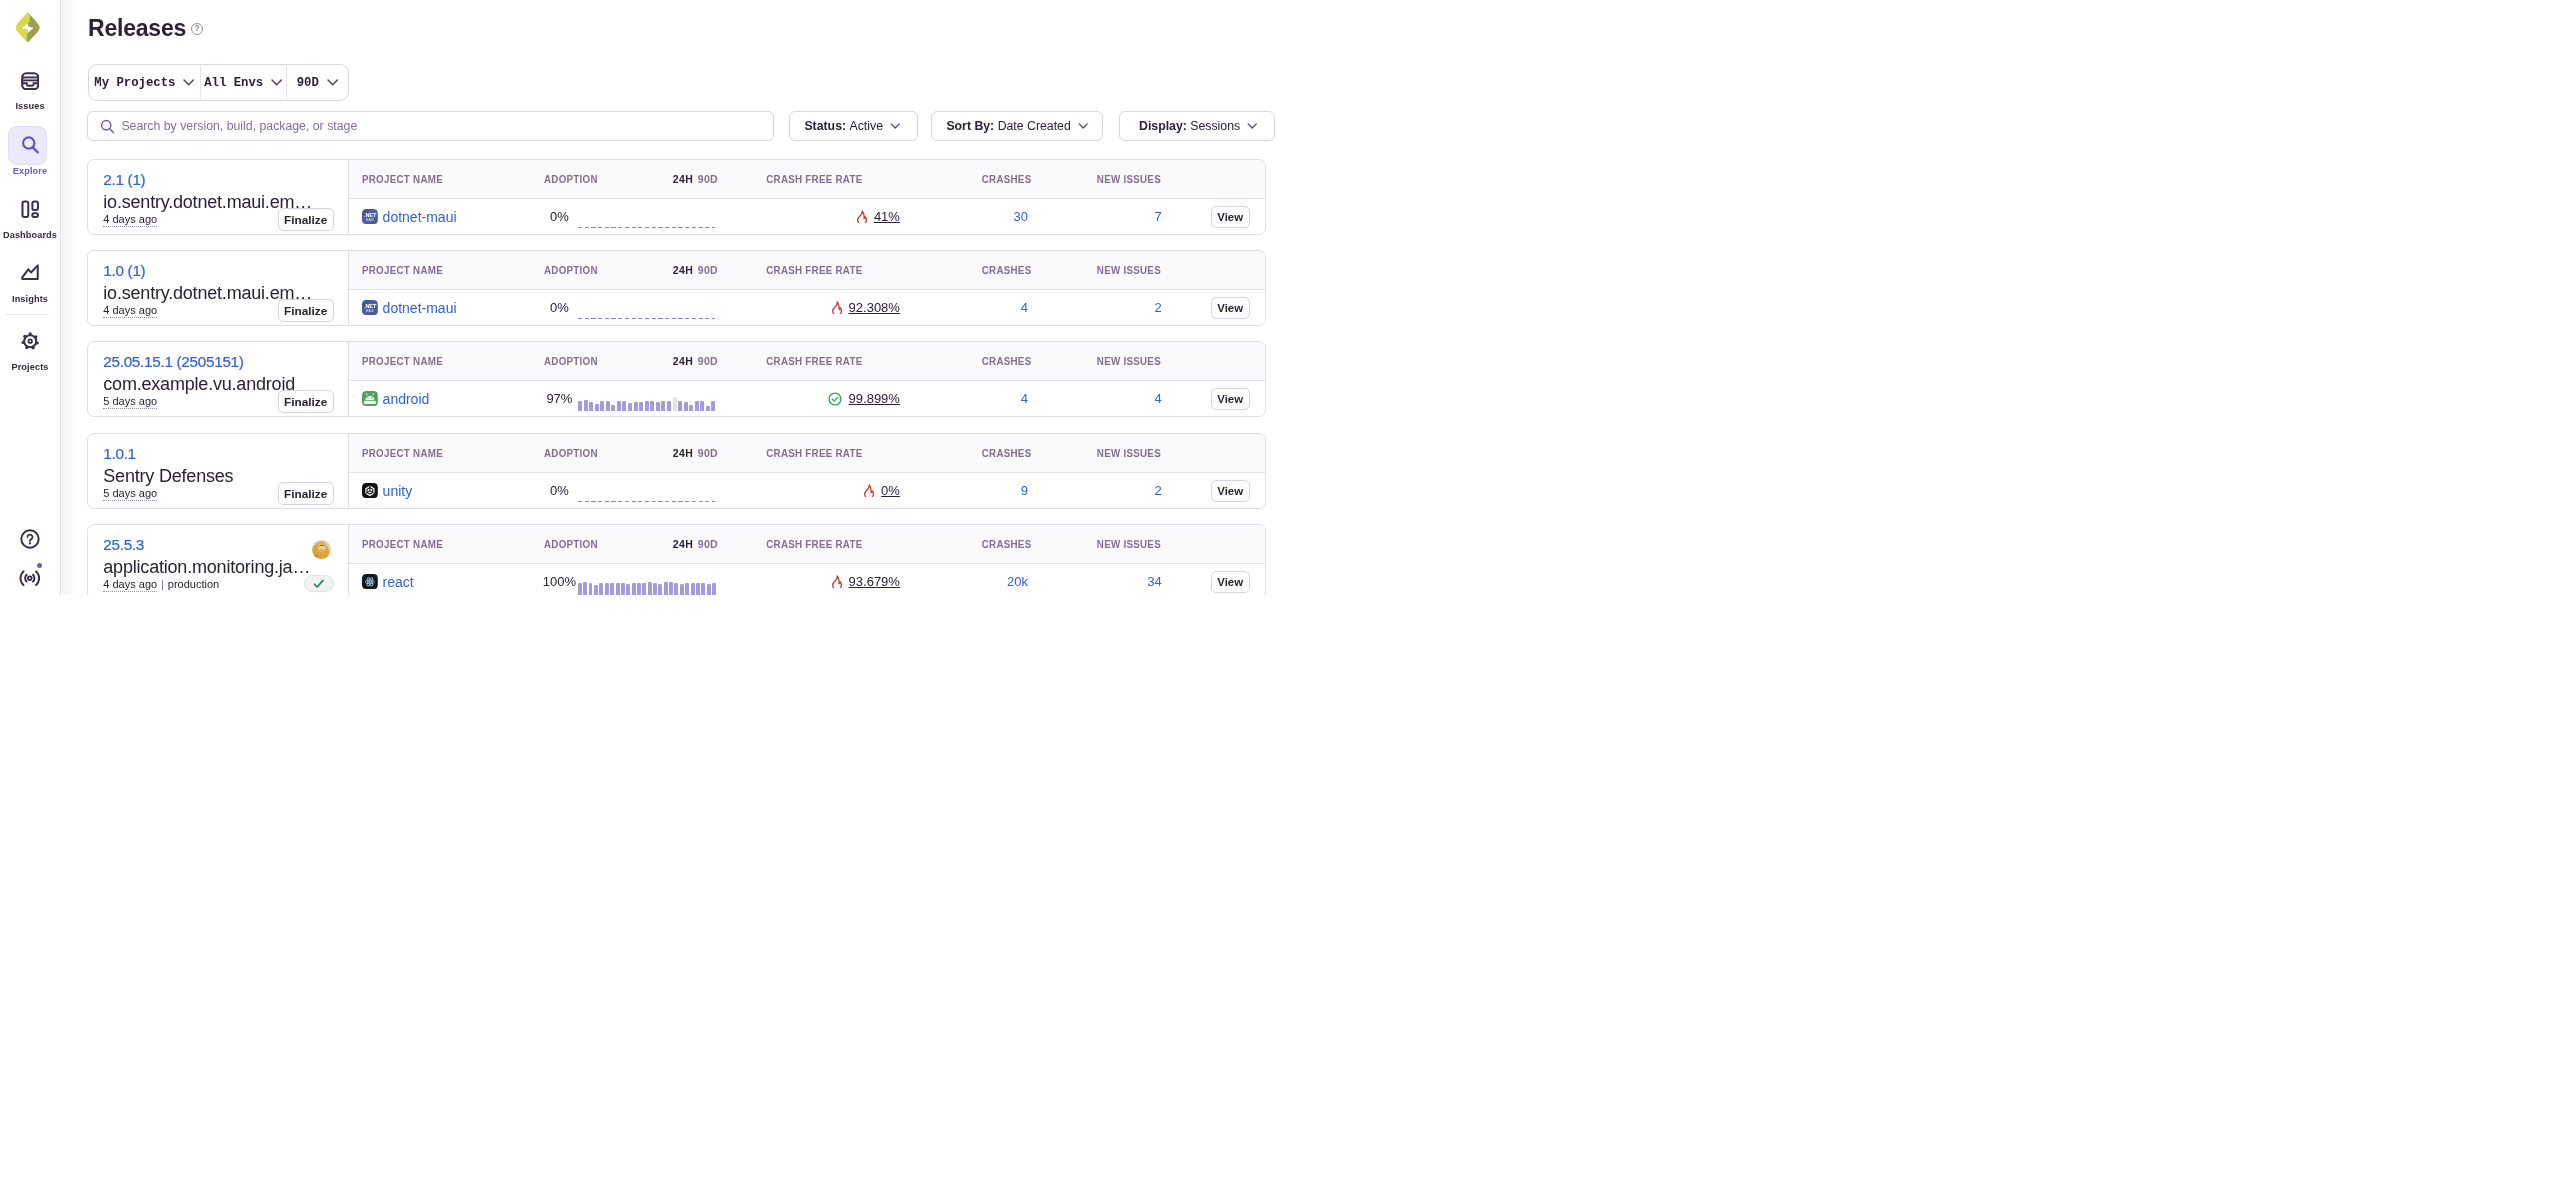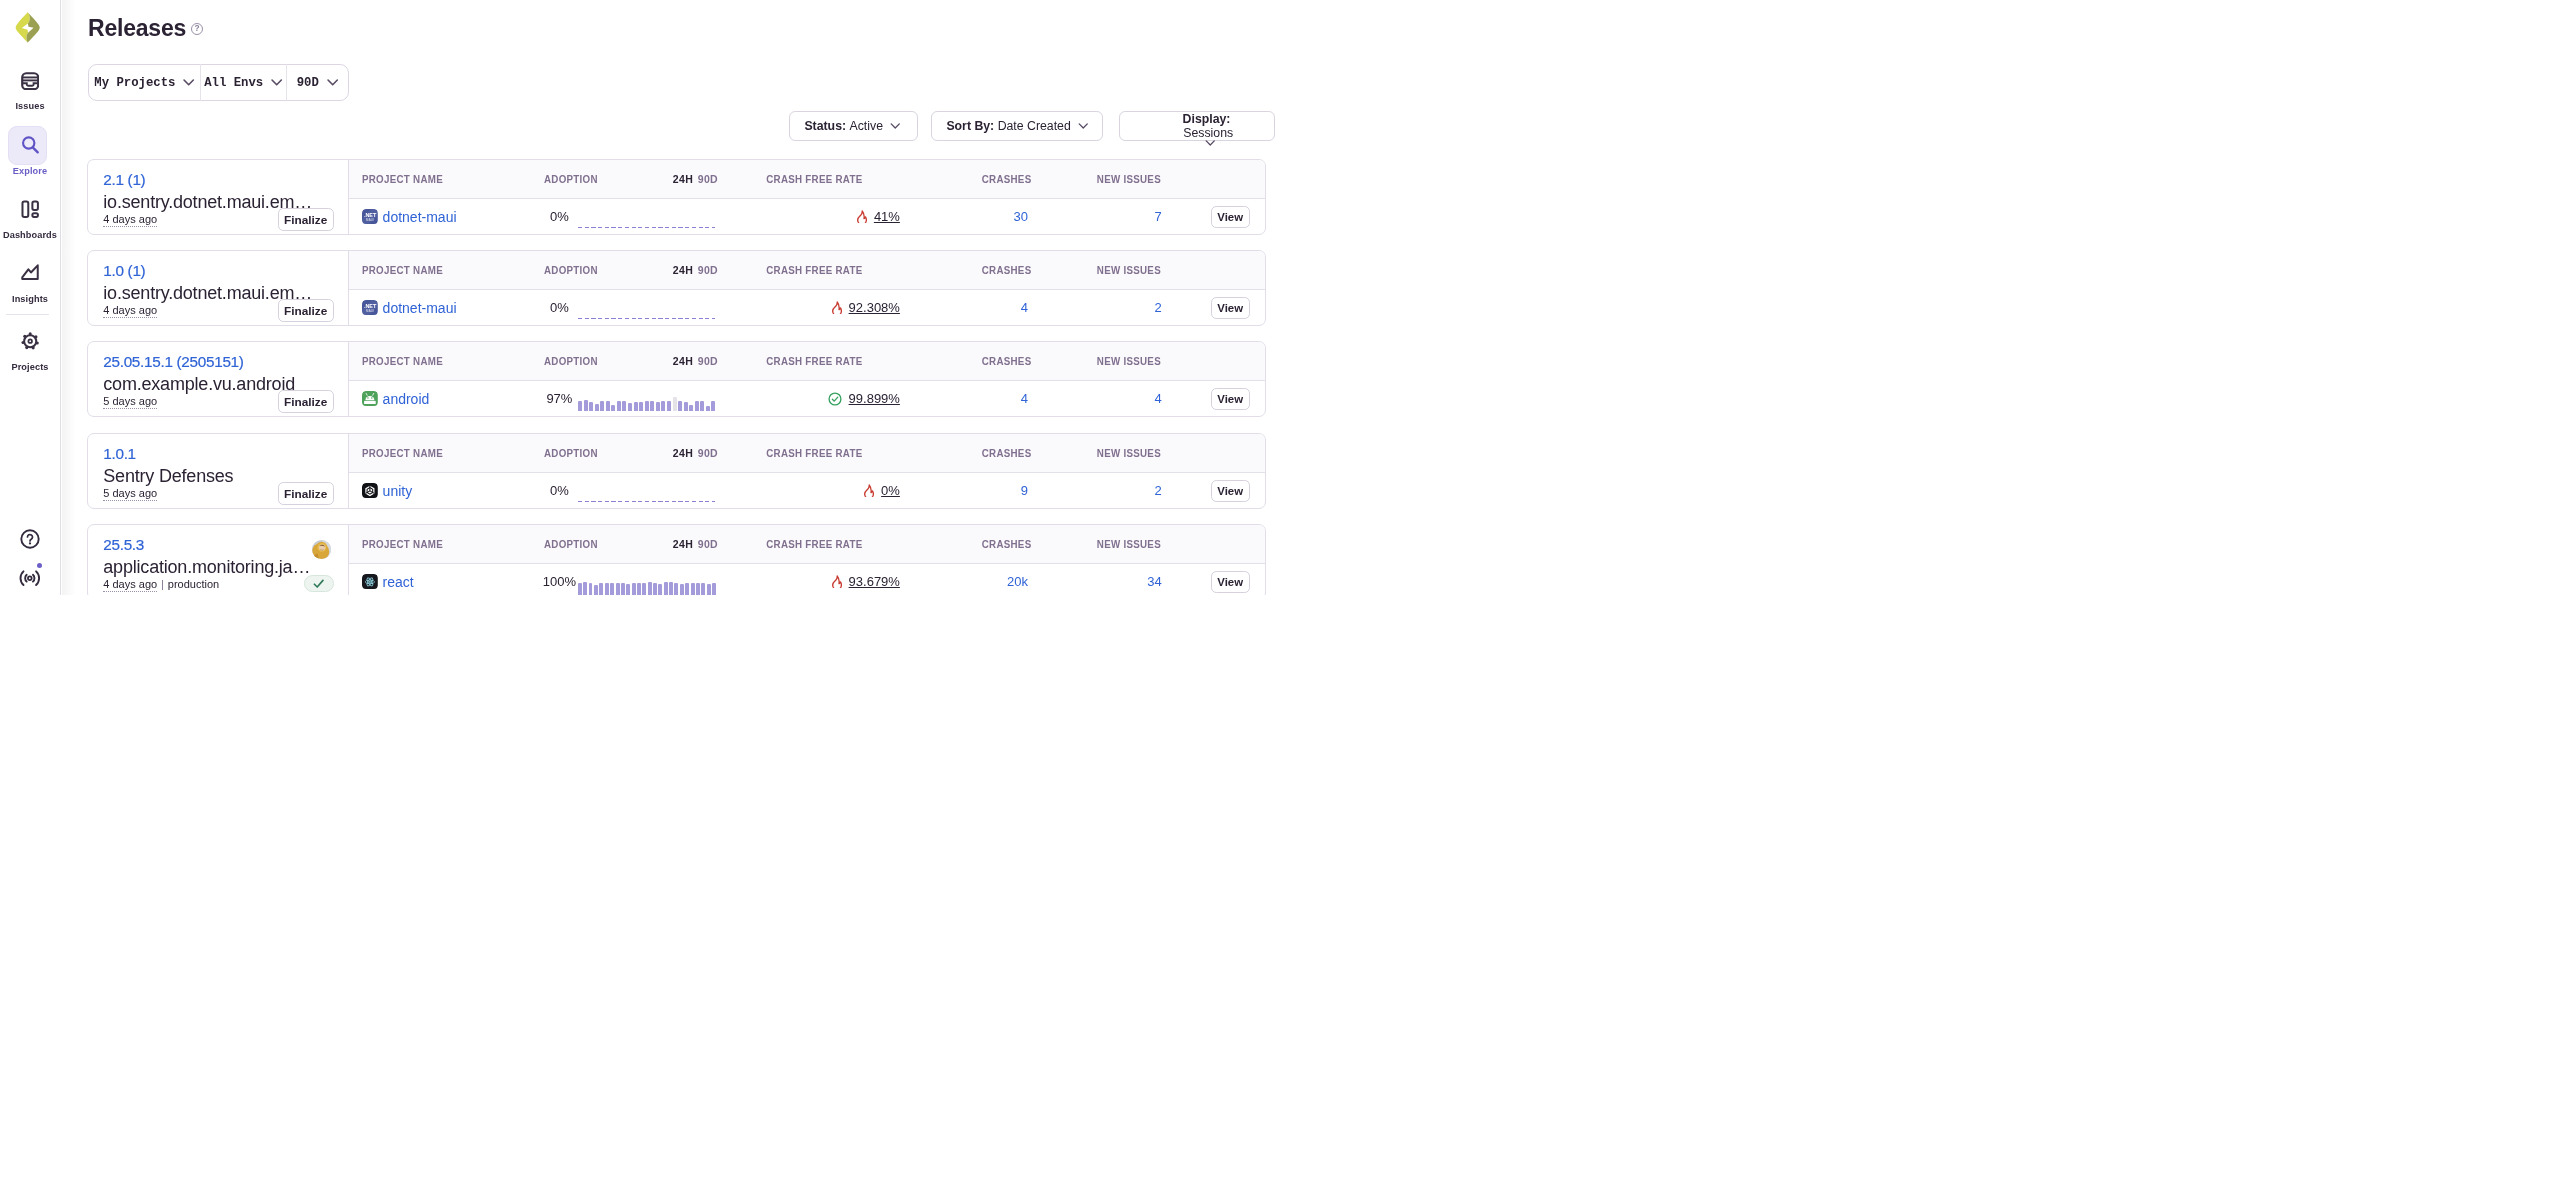--- a/index.html
+++ b/index.html
@@ -34,21 +34,21 @@
   .dchev { display:inline-block; margin-left:7px; line-height:0; }
 
   .searchbox { position:absolute; left:25px; top:111px; width:687px; height:30px;
     border:0.9px solid #D9D4DF; border-radius:6.1px; display:flex; align-items:center; }
   .searchbox .ph { font-size:12.3px; color:#80708F; margin-left:6.1px; }
   .drop { position:absolute; top:111px; height:30px; border:0.9px solid #D9D4DF;
     border-radius:6.1px; display:flex; align-items:center; font-size:12.3px; color:#2B2233; }
   .drop b { font-weight:700; }
   #drop-status { left:727px; width:129px; padding-left:14.4px; }
   #drop-sort { left:869px; width:172px; padding-left:14.4px; }
-  #drop-display { left:1057px; width:156px; padding-left:19px;flex-direction:column; }
+  #drop-display { left:1057px; width:156px; padding-left:19px; }
 
   .card { position:absolute; left:25px; width:1179px; height:76px;
     border:0.9px solid #E2DDE8; border-radius:7px; background:#fff; }
   .card-left { position:absolute; left:0; top:0; width:260px; height:100%; }
   .card-right { position:absolute; left:260px; top:0; right:0; bottom:0;
     border-left:0.9px solid #E2DDE8; }
   .ver { position:absolute; left:15.3px; top:11.4px; font-size:15.3px; color:#2F63D6; line-height:17.5px; letter-spacing:-0.3px; -webkit-text-stroke:0.2px #2F63D6; }
   .pkg { position:absolute; left:15.3px; top:35px; font-size:18px; color:#2B2233; line-height:15.8px; letter-spacing:-0.2px; }
   .ago { position:absolute; left:15.3px; top:53px; font-size:11px; color:#2B2233; line-height:12.3px; }
   .ago .du { border-bottom:0.9px dotted #9C91AA; padding-bottom:1.3px; }
@@ -165,20 +165,27 @@
             </svg></span>
         </div>
     <div class="fg-div"></div>
     <div class="fg-seg" style="flex:1">
           <b>90D</b>
           <span class="chev"><svg width="11.4" height="7" viewBox="0 0 13 8" fill="none">
               <path d="M1.2 1.2 L6.5 6.5 L11.8 1.2" stroke="#564A63" stroke-width="1.8" stroke-linecap="round" stroke-linejoin="round"></path>
             </svg></span>
         </div>
   </div>
+  <div class="searchbox">
+        <svg width="15" height="15" viewBox="0 0 17 17" fill="none" stroke="#71637E" style="margin-left:12.3px;flex:none">
+<circle cx="7" cy="7" r="5.2" stroke-width="1.7"></circle>
+<path d="M11 11 L15.2 15.2" stroke-width="1.7" stroke-linecap="round"></path>
+</svg>
+        <span class="ph">Search by version, build, package, or stage</span>
+      </div>
   <div class="drop" id="drop-status"><b>Status:</b>&nbsp;Active<span class="dchev"><svg width="10.5" height="6.1" viewBox="0 0 13 8" fill="none">
             <path d="M1.2 1.2 L6.5 6.5 L11.8 1.2" stroke="#564A63" stroke-width="1.7" stroke-linecap="round" stroke-linejoin="round"></path>
           </svg></span></div>
   <div class="drop" id="drop-sort"><b>Sort By:</b>&nbsp;Date Created<span class="dchev"><svg width="10.5" height="6.1" viewBox="0 0 13 8" fill="none">
             <path d="M1.2 1.2 L6.5 6.5 L11.8 1.2" stroke="#564A63" stroke-width="1.7" stroke-linecap="round" stroke-linejoin="round"></path>
           </svg></span></div>
   <div class="drop" id="drop-display"><b>Display:</b>&nbsp;Sessions<span class="dchev"><svg width="10.5" height="6.1" viewBox="0 0 13 8" fill="none">
             <path d="M1.2 1.2 L6.5 6.5 L11.8 1.2" stroke="#564A63" stroke-width="1.7" stroke-linecap="round" stroke-linejoin="round"></path>
           </svg></span></div>
   <div class="card" style="top:159px">

